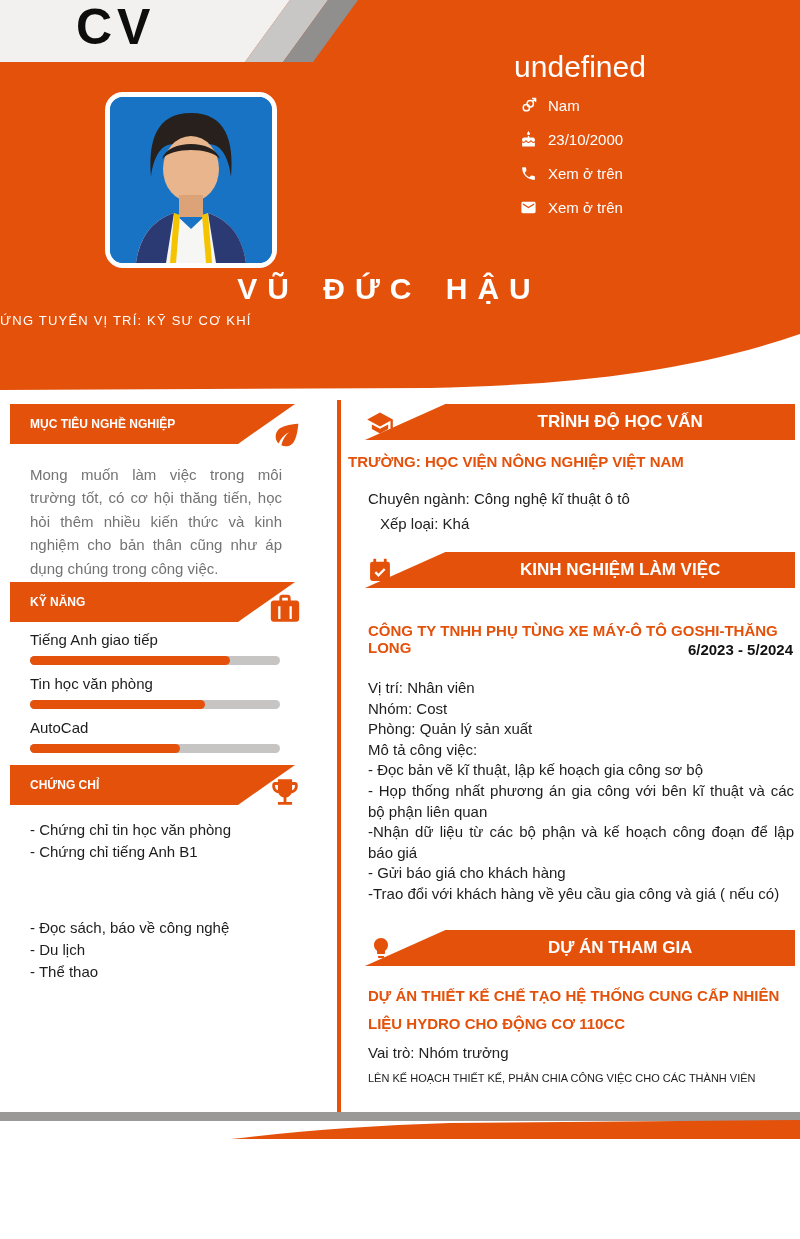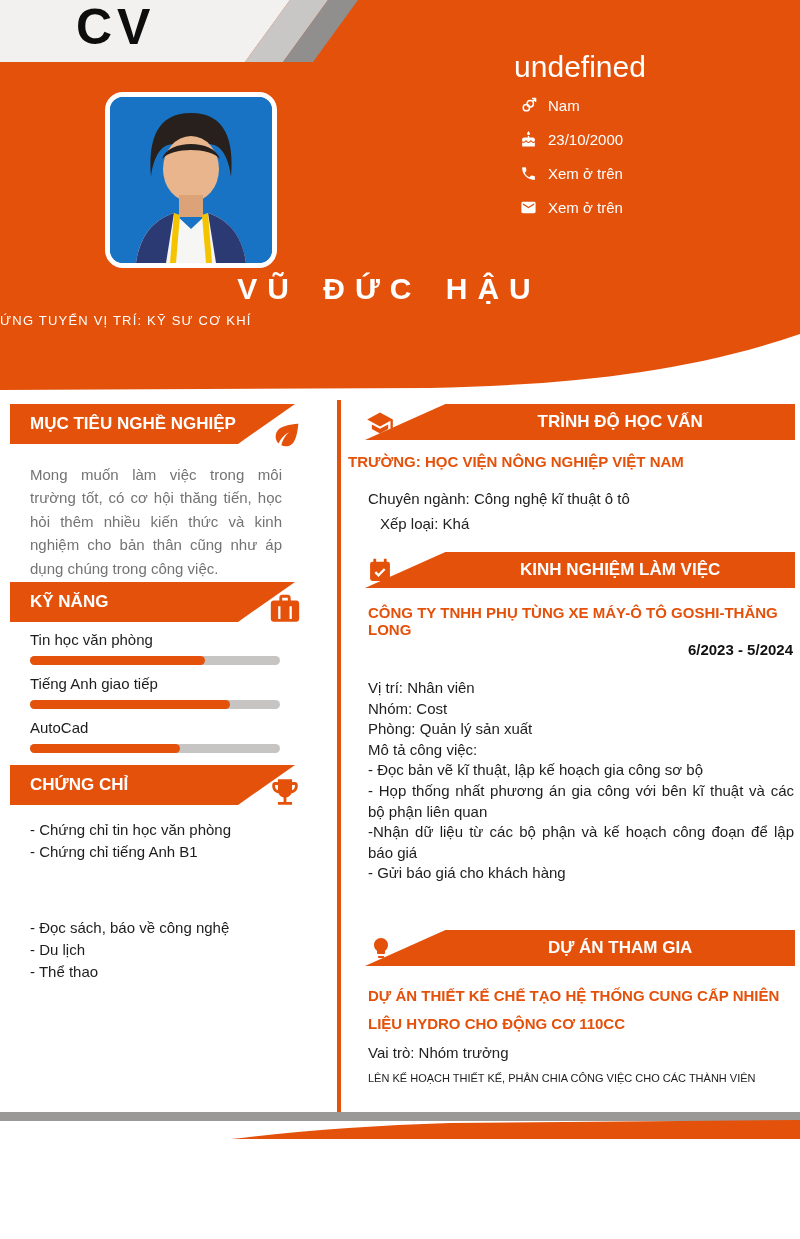--- a/index.html
+++ b/index.html
@@ -32,21 +32,21 @@
                font-size:30px;font-weight:bold;letter-spacing:10px;word-spacing:6px;}
   .person-subtitle{position:absolute;left:0;top:313px;width:778px;text-align:left;color:#fff;
                    font-size:13px;letter-spacing:1.2px;}
 
   
   .divider{position:absolute;left:337px;top:400px;width:4px;height:712px;background:#E4510B;}
 
   
   .lbanner{position:absolute;left:10px;width:300px;height:40px;}
   .lbanner-bar{position:absolute;left:0;top:0;width:285px;height:40px;background:#E4510B;
-               clip-path:polygon(0 0,100% 0,80% 100%,0 100%);color:#fff;font-size:17px;
+               clip-path:polygon(0 0,100% 0,80% 100%,0 100%);color:#fff;font-size:12px;
                font-weight:bold;line-height:40px;padding-left:20px;box-sizing:border-box;}
   .lbanner-icon{position:absolute;right:8px;bottom:-4px;width:34px;height:34px;fill:#E4510B;}
 
   
   .rbanner{position:absolute;left:358px;width:437px;height:36px;}
   .rbanner-bar{position:absolute;inset:0;background:#E4510B;
                clip-path:polygon(20% 0,100% 0,100% 100%,1.6% 100%);}
   .rbanner-bar span{display:block;margin-left:20%;text-align:center;line-height:36px;
                     color:#fff;font-size:17px;font-weight:bold;}
   .rbanner-icon{position:absolute;left:8px;top:5px;width:28px;height:28px;fill:#E4510B;}
@@ -59,21 +59,21 @@
   .skill-track{width:250px;height:9px;background:#C6C5C3;border-radius:5px;margin:6px 0 9px 0;}
   .skill-fill{height:9px;background:#E4510B;border-radius:5px;}
   .cert-list{position:absolute;left:30px;top:819px;font-size:15px;line-height:21.5px;color:#1d1d1d;}
   .hobby-list{position:absolute;left:30px;top:917px;font-size:15px;line-height:22px;color:#1d1d1d;}
 
   
   .edu-school{position:absolute;left:348px;top:453px;width:427px;color:#E4510B;
               font-size:15px;font-weight:bold;}
   .edu-major{position:absolute;left:368px;top:490px;width:427px;font-size:15px;}
   .edu-grade{position:absolute;left:380px;top:515px;width:427px;font-size:15px;}
-  .exp-company{position:absolute;left:368px;top:604px;width:427px;color:#E4510B;
+  .exp-company{position:absolute;left:368px;top:622px;width:427px;color:#E4510B;
                font-size:15px;font-weight:bold;}
   .exp-period{position:absolute;left:368px;top:641px;width:425px;text-align:right;
               font-size:15px;font-weight:bold;color:#111;}
   .exp-lines{position:absolute;left:368px;top:678px;width:426px;font-size:15px;
              line-height:20.6px;text-align:justify;color:#1d1d1d;}
   .proj-name{position:absolute;left:368px;top:982px;width:430px;color:#E4510B;
              font-size:15px;font-weight:bold;line-height:28px;}
   .proj-role{position:absolute;left:368px;top:1044px;width:427px;font-size:15px;}
   .proj-desc{position:absolute;left:368px;top:1068px;width:427px;font-size:11px;
              line-height:21px;color:#1d1d1d;}
@@ -161,29 +161,29 @@
 
   <div class="lbanner" style="top:582px">
     <div class="lbanner-bar">KỸ NĂNG</div>
     <svg class="lbanner-icon" viewBox="0 0 24 24">
       <path d="M20 6h-4V4c0-1.1-.9-2-2-2h-4c-1.1 0-2 .9-2 2v2H4c-1.1 0-2 .9-2 2v11c0 1.1.9 2 2 2h16c1.1 0 2-.9 2-2V8c0-1.1-.9-2-2-2zm-6 0h-4V4h4v2z"></path>
       <path d="M8 10v9M16 10v9" stroke="#fff" stroke-width="1.6"></path>
     </svg>
   </div>
   <div class="skills-list">
     <div class="skill">
+      <div class="skill-label">Tiếng Anh giao tiếp</div>
+      <div class="skill-track">
+        <div class="skill-fill" style="width: 80%;"></div>
+      </div>
+    </div>
+    <div class="skill">
       <div class="skill-label">Tin học văn phòng</div>
       <div class="skill-track">
         <div class="skill-fill" style="width: 70%;"></div>
-      </div>
-    </div>
-    <div class="skill">
-      <div class="skill-label">Tiếng Anh giao tiếp</div>
-      <div class="skill-track">
-        <div class="skill-fill" style="width: 80%;"></div>
       </div>
     </div>
     <div class="skill">
       <div class="skill-label">AutoCad</div>
       <div class="skill-track">
         <div class="skill-fill" style="width: 60%;"></div>
       </div>
     </div>
   </div>
 
@@ -230,20 +230,21 @@
   <div class="exp-period">6/2023 - 5/2024</div>
   <div class="exp-lines">
     <div>Vị trí: Nhân viên</div>
     <div>Nhóm: Cost</div>
     <div>Phòng: Quản lý sản xuất</div>
     <div>Mô tả công việc:</div>
     <div>- Đọc bản vẽ kĩ thuật, lập kế hoạch gia công sơ bộ</div>
     <div>- Họp thống nhất phương án gia công với bên kĩ thuật và các bộ phận liên quan</div>
     <div>-Nhận dữ liệu từ các bộ phận và kế hoạch công đoạn để lập báo giá</div>
     <div>- Gửi báo giá cho khách hàng</div>
+    <div>-Trao đổi với khách hàng về yêu cầu gia công và giá ( nếu có)</div>
   </div>
 
   <div class="rbanner" style="top:930px">
     <svg class="rbanner-icon" style="width:24px;left:11px;top:4px" viewBox="0 0 24 24">
       <path d="M9 21c0 .55.45 1 1 1h4c.55 0 1-.45 1-1v-1H9v1zm3-19C8.14 2 5 5.14 5 9c0 2.38 1.19 4.47 3 5.74V17c0 .55.45 1 1 1h6c.55 0 1-.45 1-1v-2.26c1.81-1.27 3-3.36 3-5.74 0-3.86-3.14-7-7-7z"></path>
     </svg>
     <div class="rbanner-bar">
       <span>DỰ ÁN THAM GIA</span>
     </div>
   </div>

